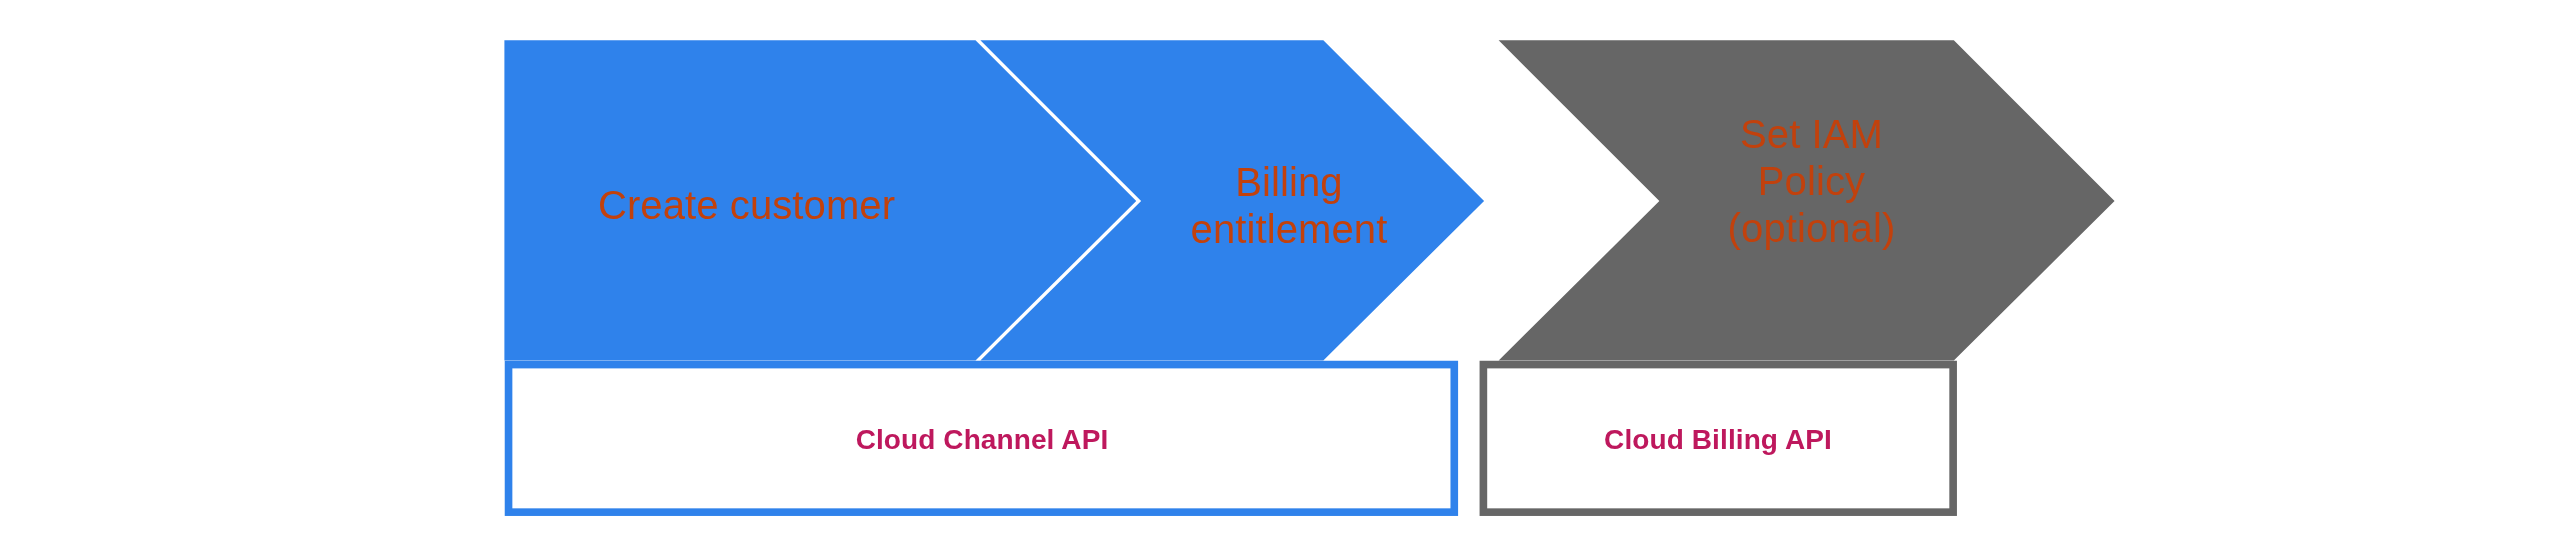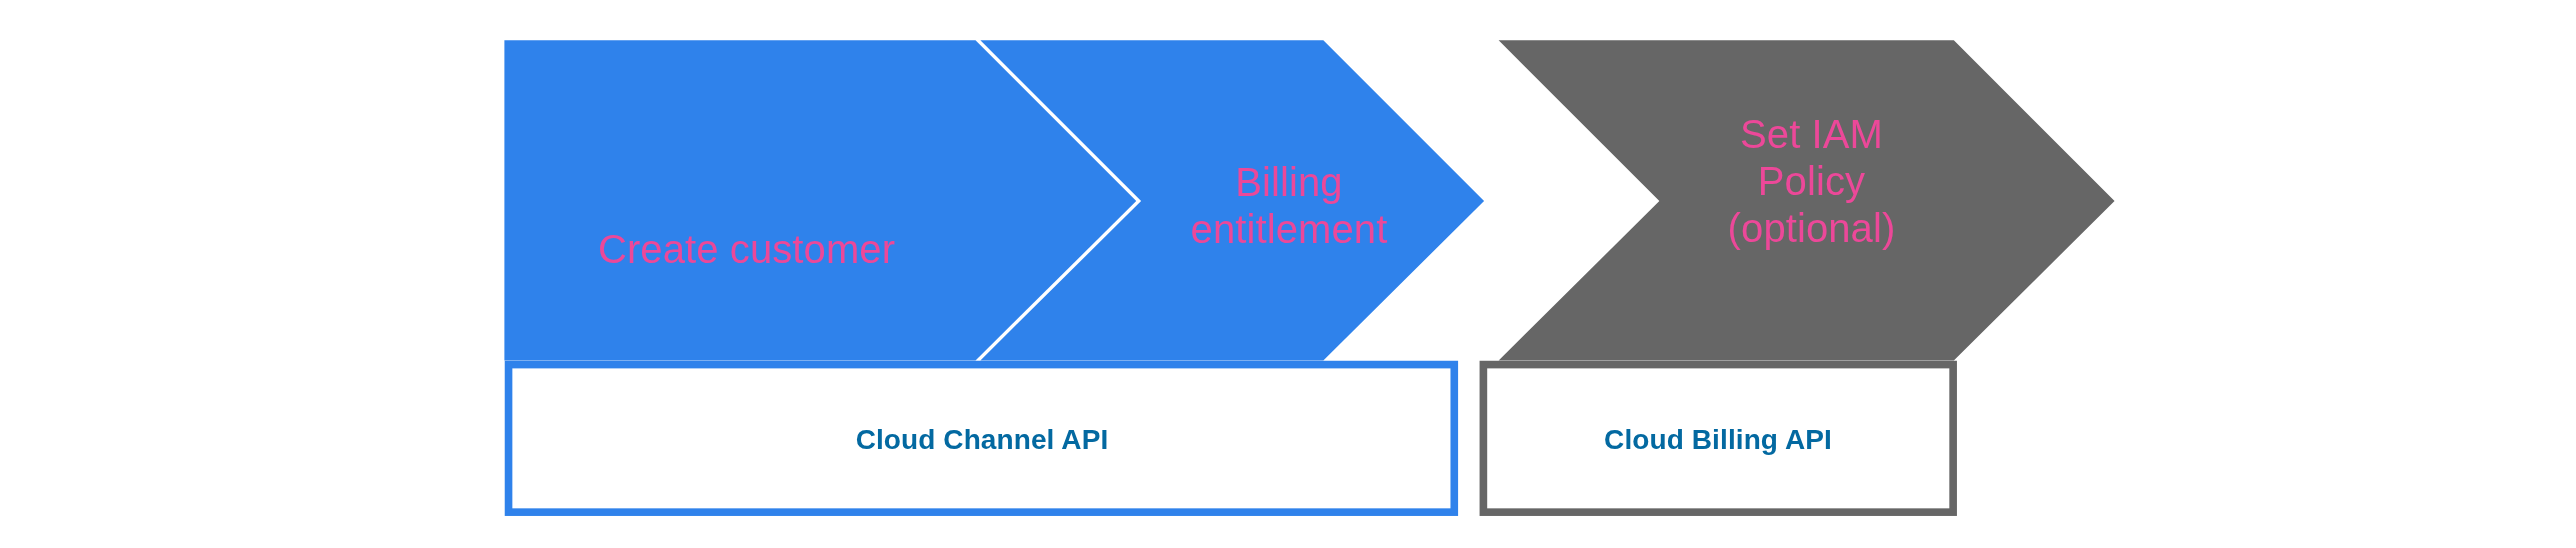--- a/index.html
+++ b/index.html
@@ -20,31 +20,31 @@
   }
   #flow-svg {
     position: absolute;
     left: 0;
     top: 0;
     width: 2576px;
     height: 549px;
   }
   .chev-label {
     position: absolute;
-    color: #ec4899;
+    color: #c2410c;
     font-size: 40px;
     line-height: 1.18;
     text-align: center;
     white-space: pre-line;
     font-weight: 400;
     letter-spacing: 0.1px;
   }
   .api-label {
     position: absolute;
-    color: #0369a1;
+    color: #be185d;
     font-size: 28px;
     font-weight: bold;
     text-align: center;
     letter-spacing: 0.1px;
   }
 </style>
 </head>
 <body>
 
 <div id="diagram-root">
@@ -55,21 +55,21 @@
 
     <polygon points="1415,58 1910,58 2142,290 1910,520 1415,520 1647,290" fill="#2f82eb"></polygon>
 
     <polygon points="2163,58 2820,58 3052,290 2820,520 2163,520 2395,290" fill="#666666"></polygon>
 
     <rect x="734" y="526" width="1365" height="213" fill="#ffffff" stroke="#2f82eb" stroke-width="11"></rect>
 
     <rect x="2141" y="526" width="678" height="213" fill="#ffffff" stroke="#666666" stroke-width="11"></rect>
   </svg>
 
-  <div class="chev-label" style="left:504px; top:182px; width:485px;margin-top:44px;">Create customer</div>
+  <div class="chev-label" style="left:504px; top:182px; width:485px;">Create customer</div>
 
   <div class="chev-label" style="left:1109px; top:159px; width:360px;">Billing
 entitlement</div>
 
   <div class="chev-label" style="left:1635px; top:111px; width:353px;">Set IAM
 Policy
 (optional)</div>
 
   <div class="api-label" style="left:509px; top:424px; width:946px;">Cloud Channel API</div>
 

